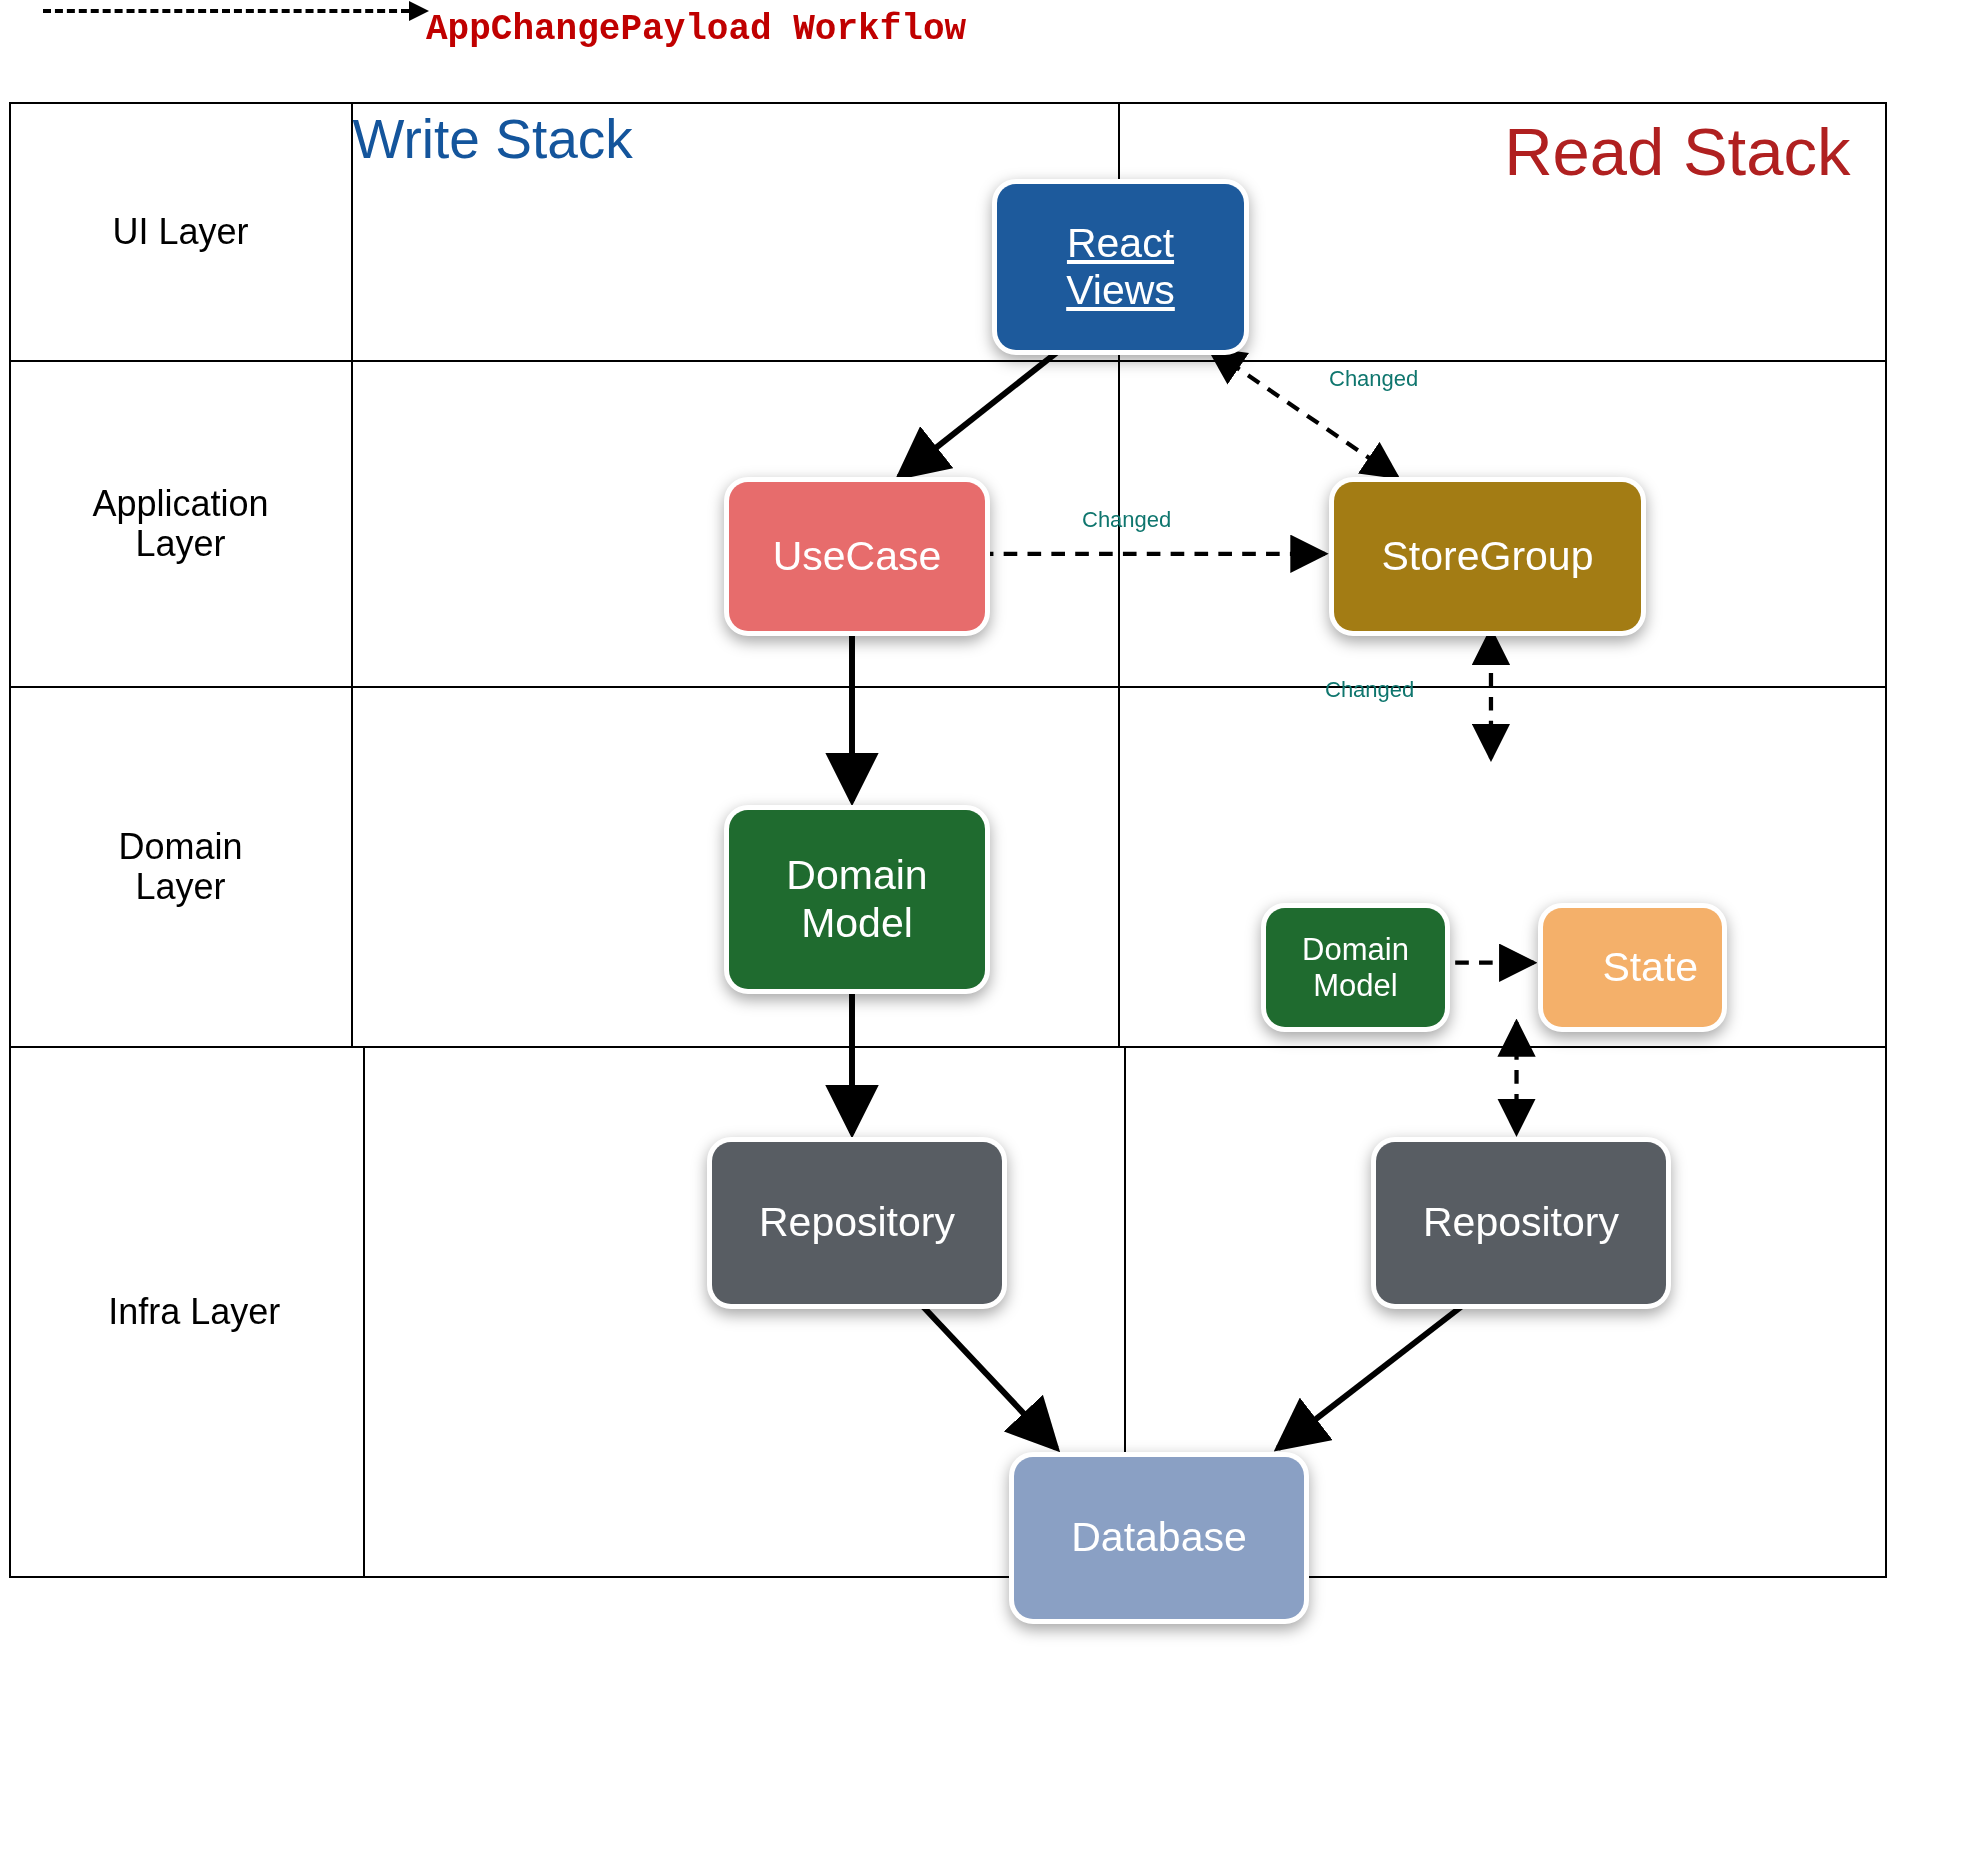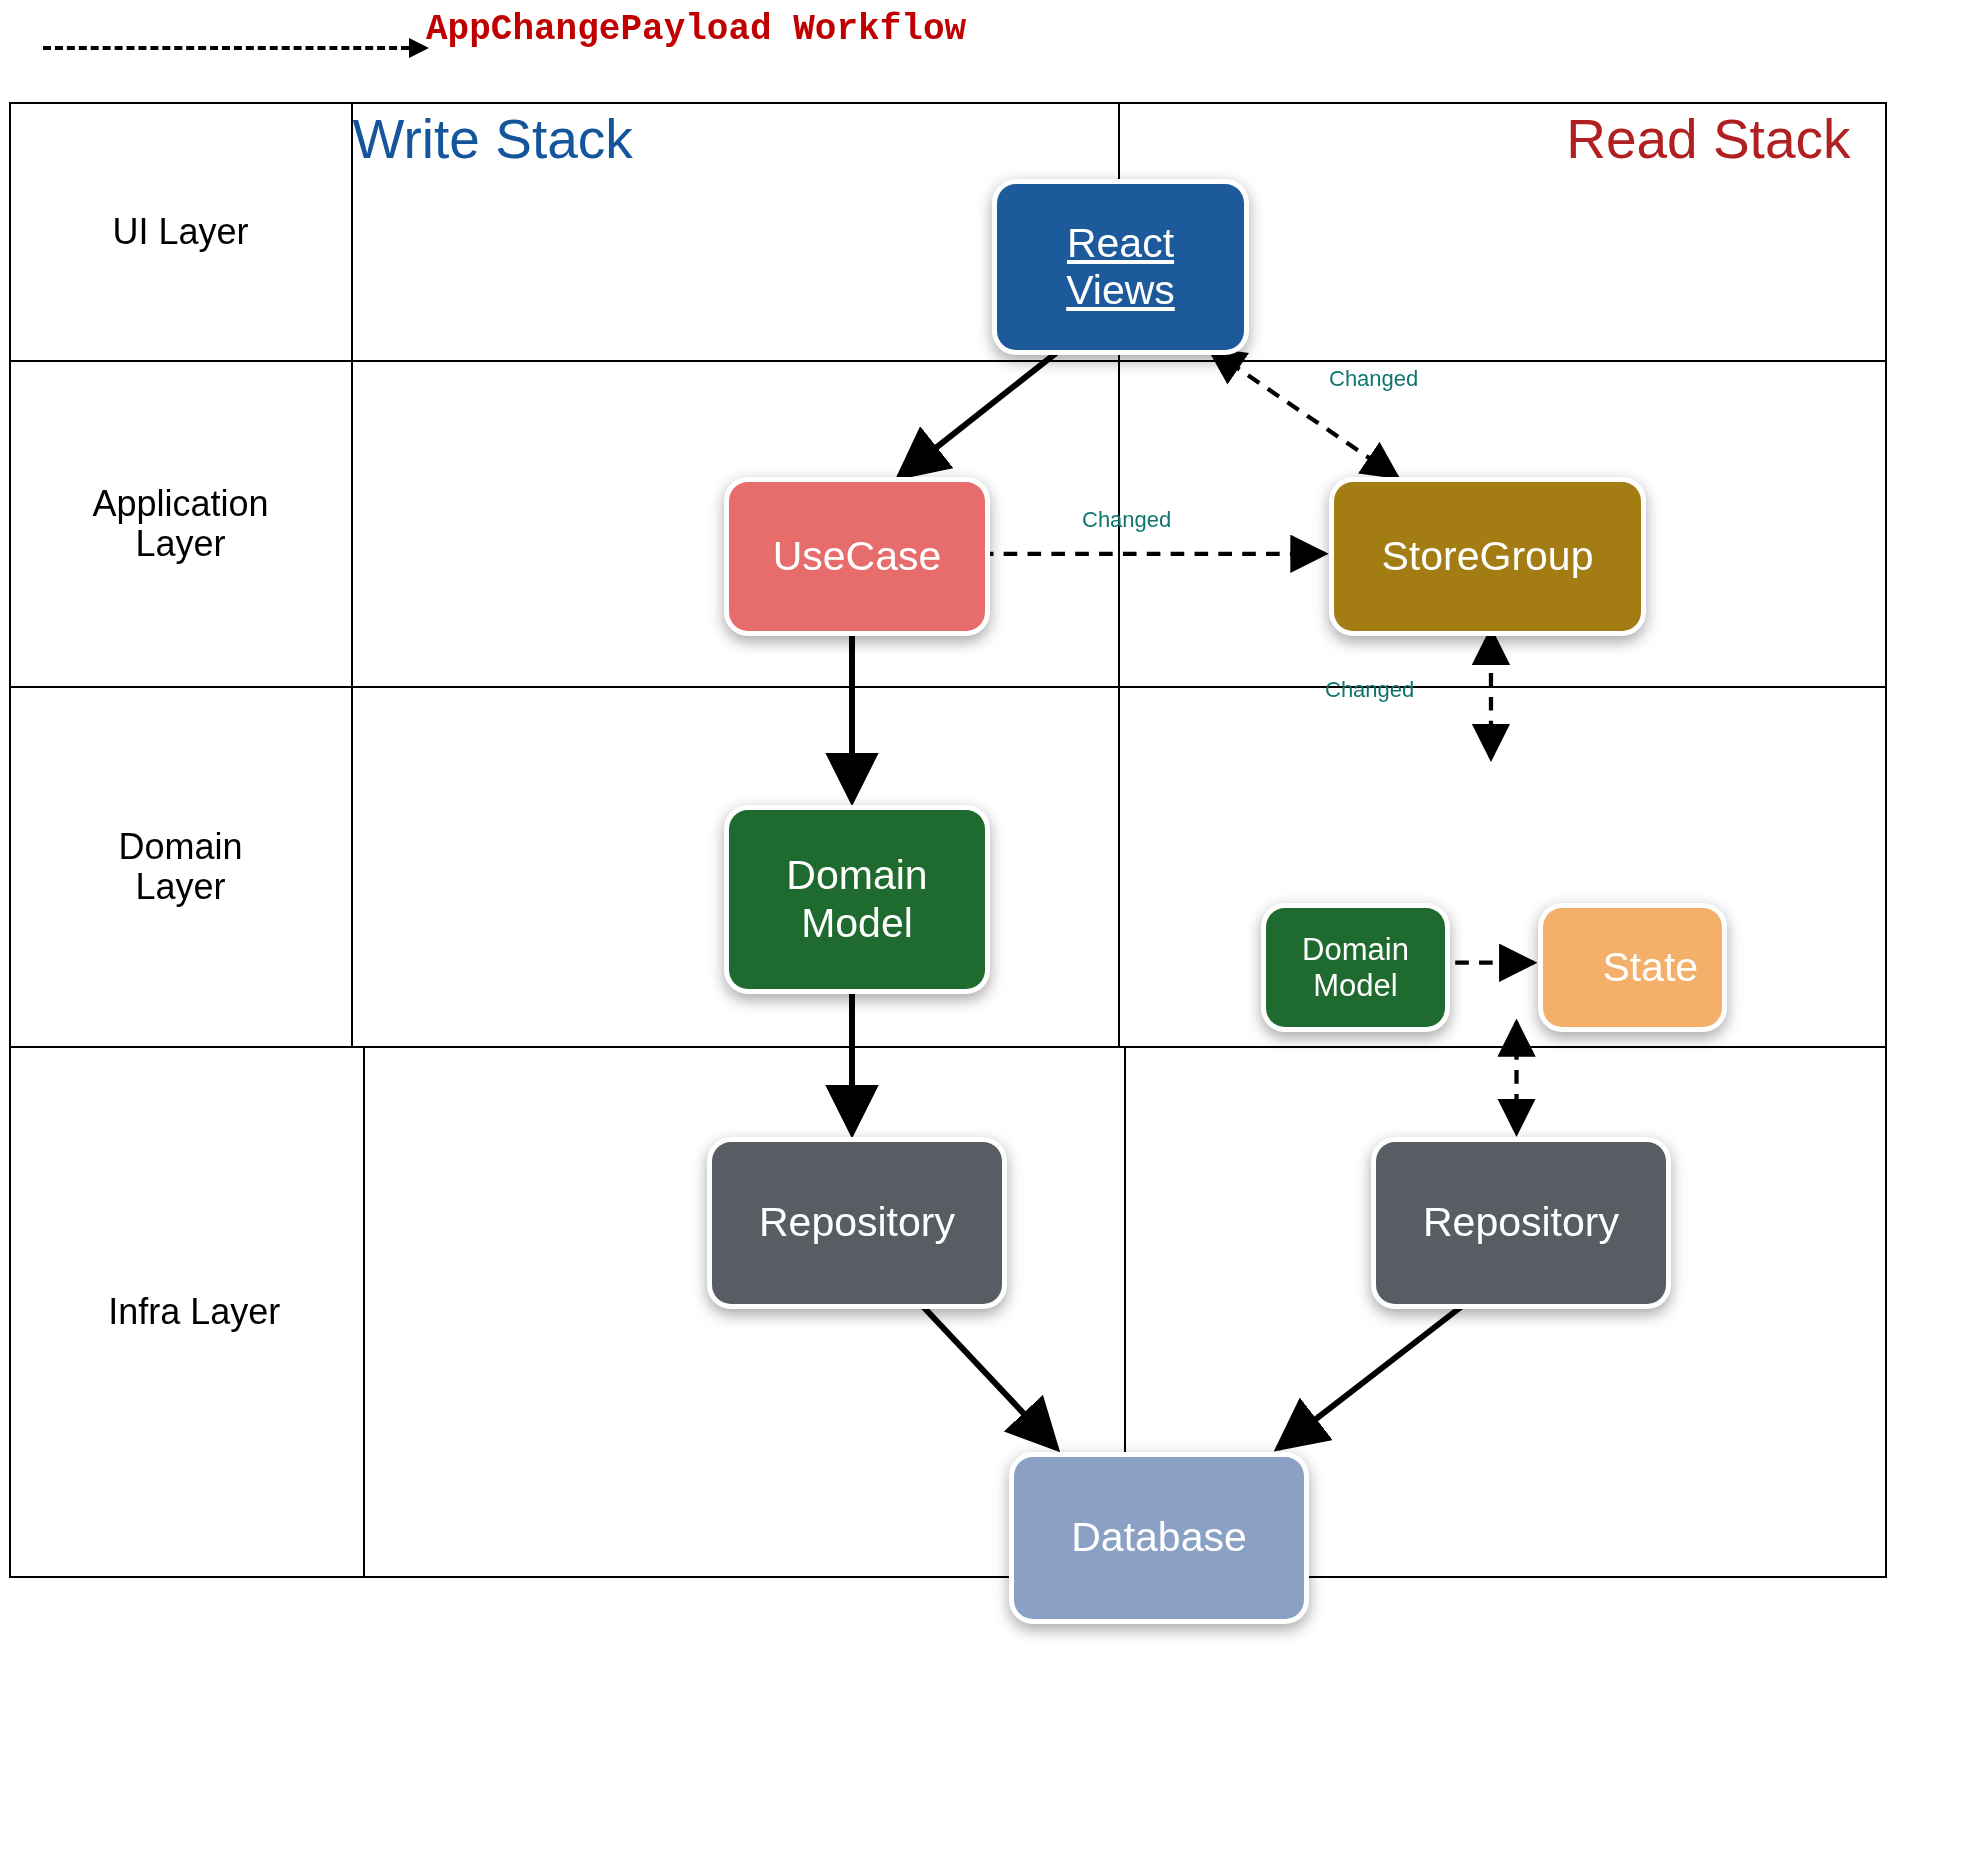--- a/index.html
+++ b/index.html
@@ -1,17 +1,17 @@
 <!DOCTYPE html>
 <html style="font-size:13.6px"><head>
 <meta charset="utf-8">
 <style>
   html,body{margin:0;padding:0;background:#fff;font-family:"Helvetica Neue",Helvetica,Arial,sans-serif;}
   .canvas{position:relative;width:1963px;height:1876px;}
-  .legend{position:absolute;left:43px;top:8.5px;display:flex;align-items:flex-end;}
+  .legend{position:absolute;left:43px;top:8.5px;display:flex;align-items:flex-start;}
   .legend-line{width:366px;height:0;border-top:4.3px dashed #000;position:relative;margin-right:17px;}
   .legend-line::after{content:"";position:absolute;right:-20.4px;top:-12px;border-left:20.4px solid #000;border-top:10.2px solid transparent;border-bottom:10.2px solid transparent;}
   .legend-text{font-family:"Menlo","Courier New",monospace;font-weight:bold;font-size:36px;color:#c00000;}
   .grid{position:absolute;left:8.5px;top:102px;width:1874px;border:2.6px solid #000;}
   .row{display:flex;border-bottom:2.6px solid #000;}
   .row:last-child{border-bottom:none;}
   .cell-label{width:341px;display:flex;align-items:center;justify-content:center;font-size:36px;color:#000;border-right:2.6px solid #000;text-align:center;line-height:1.1;}
   .cell-write{width:767px;border-right:2.6px solid #000;}
   .cell-read{width:767px;}
   
@@ -37,21 +37,21 @@
     <div class="legend-text">AppChangePayload Workflow</div>
   </div>
 
   <div class="grid">
     <div class="row" style="height:256px;">
       <div class="cell-label">UI Layer</div>
       <div class="cell-write" style="position:relative;">
         <div style="position:absolute;left:0;right:0;top:3.4px;text-align:left;font-size:55px;color:#14559c;">Write Stack</div>
       </div>
       <div class="cell-read" style="position:relative;">
-        <div style="position:absolute;right:34px;top:3px;font-size:55px;color:#b02020;">Read Stack</div>
+        <div style="position:absolute;right:34px;top:9px;font-size:67px;color:#b02020;">Read Stack</div>
       </div>
     </div>
     <div class="row" style="height:324px;">
       <div class="cell-label" style="white-space:pre-line;">Application
 Layer</div>
       <div class="cell-write"></div>
       <div class="cell-read"></div>
     </div>
     <div class="row" style="height:358px;">
       <div class="cell-label" style="white-space:pre-line;">Domain

